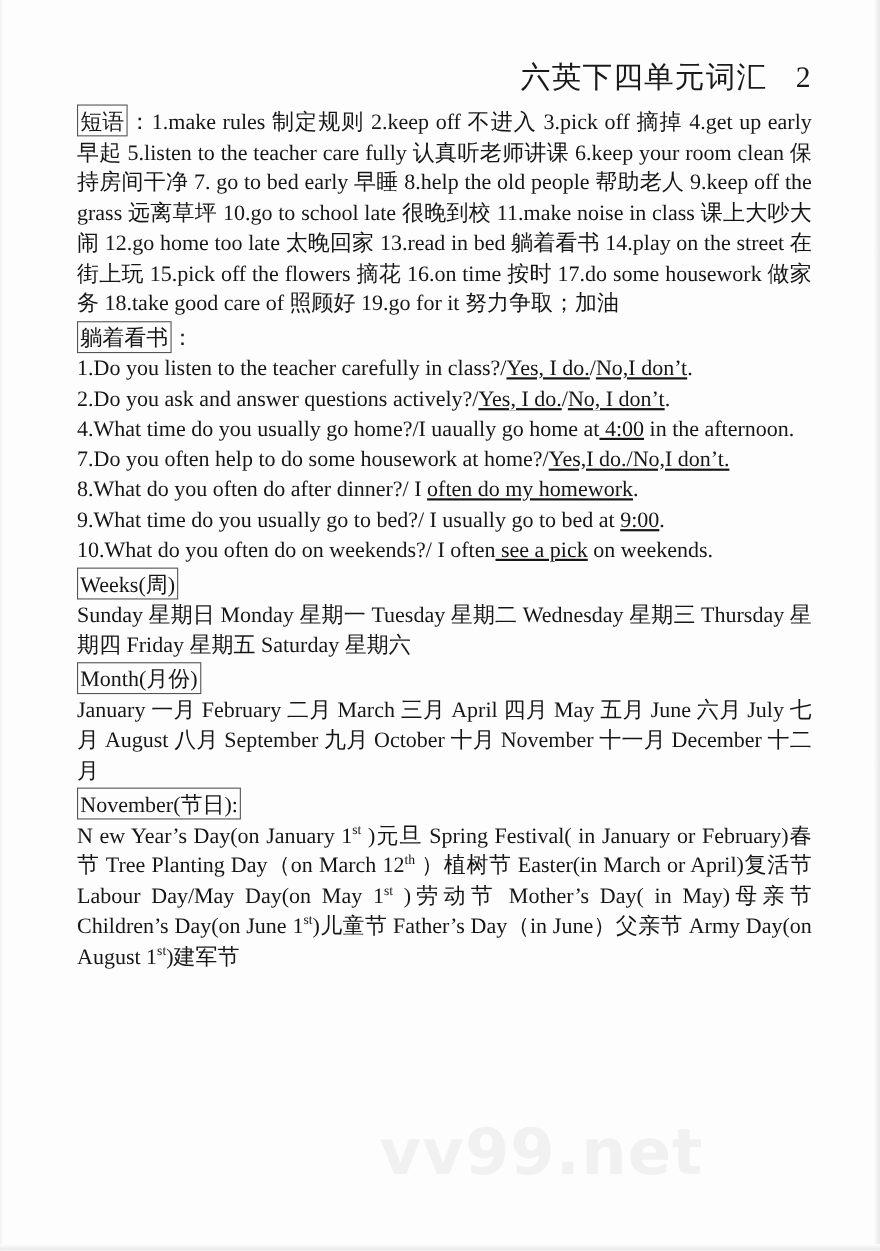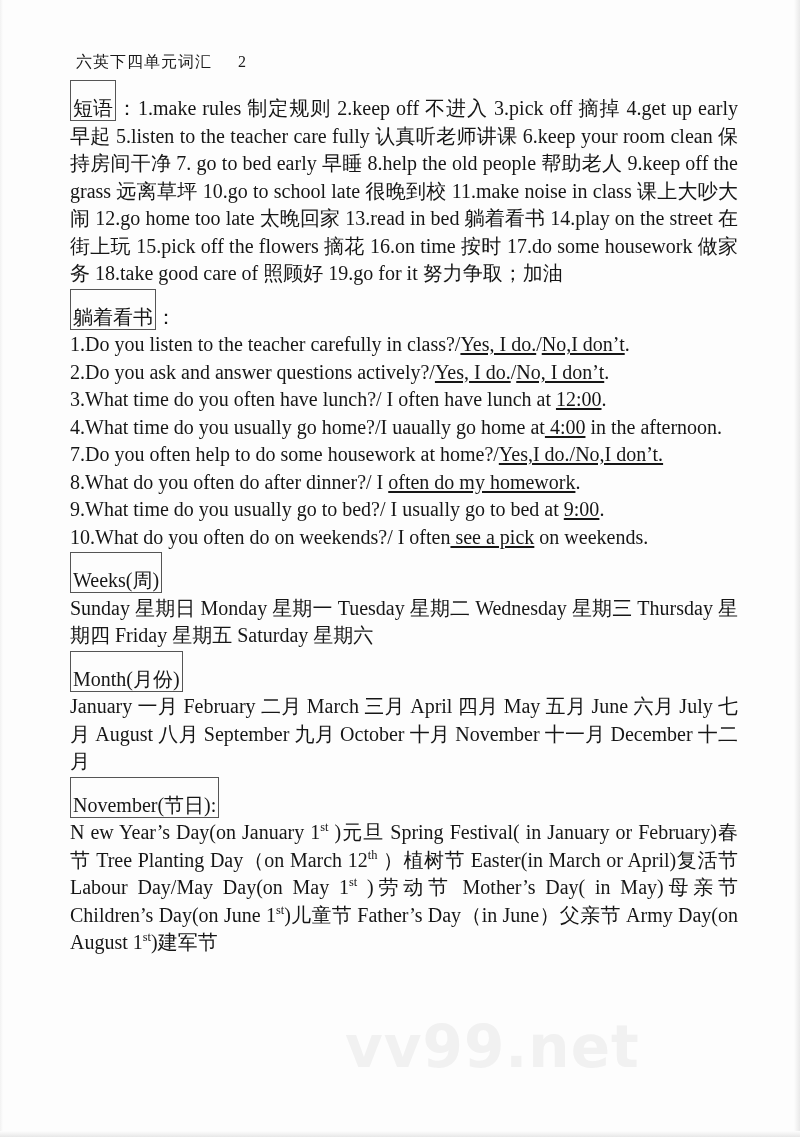--- a/index.html
+++ b/index.html
@@ -52,22 +52,22 @@
     white-space: nowrap;
   }
 
   #content {
     position: relative;
     z-index: 2;
     padding: 52px 62px 0 70px;
   }
 
   .doc-title {
-    text-align: left;
-    font-size: 16px;
+    text-align: right;
+    font-size: 27px;
     letter-spacing: 1px;
     margin: 0 0 7px 0;
     padding-left: 6px;
     color: #1a1a1a;
     font-weight: normal;
   }
   .doc-title .pagenum {
     display: inline-block;
     margin-left: 26px;
     font-family: "Liberation Serif", serif;
@@ -79,21 +79,21 @@
     margin: 0;
     color: #161616;
     text-align: justify;
     text-justify: inter-word;
   }
   .para.nojust { text-align: left; }
 
   .boxed {
     display: inline-block;
     border: 1px solid #555;
-    padding: 16px 2px 1px 2px;
+    padding: 4px 2px 1px 2px;
     line-height: 22px;
     margin-bottom: 1px;
   }
 
   .u { text-decoration: underline; text-underline-offset: 2px; text-align: center; }
 
   sup { font-size: 0.62em; vertical-align: super; line-height: 0; }
 
   .qlist .para { text-align: left; }
 
@@ -118,21 +118,20 @@
 
     <p class="para"><span class="boxed">短语</span><span>：</span><span>1.make rules 制定规则 2.keep off 不进入 3.pick off 摘掉 4.get up early 早起 5.listen to the teacher care fully 认真听老师讲课 6.keep your room clean 保持房间干净 7. go to bed early 早睡 8.help the old people  帮助老人 9.keep off the grass 远离草坪 10.go to school late 很晚到校 11.make noise in class 课上大吵大闹 12.go home too late 太晚回家 13.read in bed 躺着看书 14.play on the street  在街上玩 15.pick off the flowers  摘花 16.on time  按时 17.do some housework 做家务 18.take good care of 照顾好 19.go for it 努力争取；加油</span></p>
 
     <p class="para nojust section-label-line"><span class="boxed">躺着看书</span><span>：</span></p>
 
     <div class="qlist">
       <p class="para"><span>1.</span><span>Do you listen to the teacher carefully in class?/</span><span class="u">Yes, I do.</span><span>/</span><span class="u">No,I don’t</span><span>.</span></p>
 
       <p class="para"><span>2.</span><span>Do you ask and answer questions actively?/</span><span class="u">Yes, I do.</span><span>/</span><span class="u">No, I don’t</span><span>.</span></p>
 
-      <p class="para"><span>3.</span><span>What time do you often have lunch?/ I often have lunch at </span><span class="u">12:00</span><span>.</span></p>
 
       <p class="para"><span>4.</span><span>What time do you usually go home?/I uaually go home at</span><span class="u"> 4:00</span><span> in the afternoon.</span></p>
 
 
 
       <p class="para"><span>7.</span><span>Do you often help to do some housework at home?/</span><span class="u">Yes,I do./No,I don’t.</span></p>
 
       <p class="para"><span>8.</span><span>What do you often do after dinner?/ I </span><span class="u">often do my homework</span><span>.</span></p>
 
       <p class="para"><span>9.</span><span>What time do you usually go to bed?/ I usually go to bed at </span><span class="u">9:00</span><span>.</span></p>

